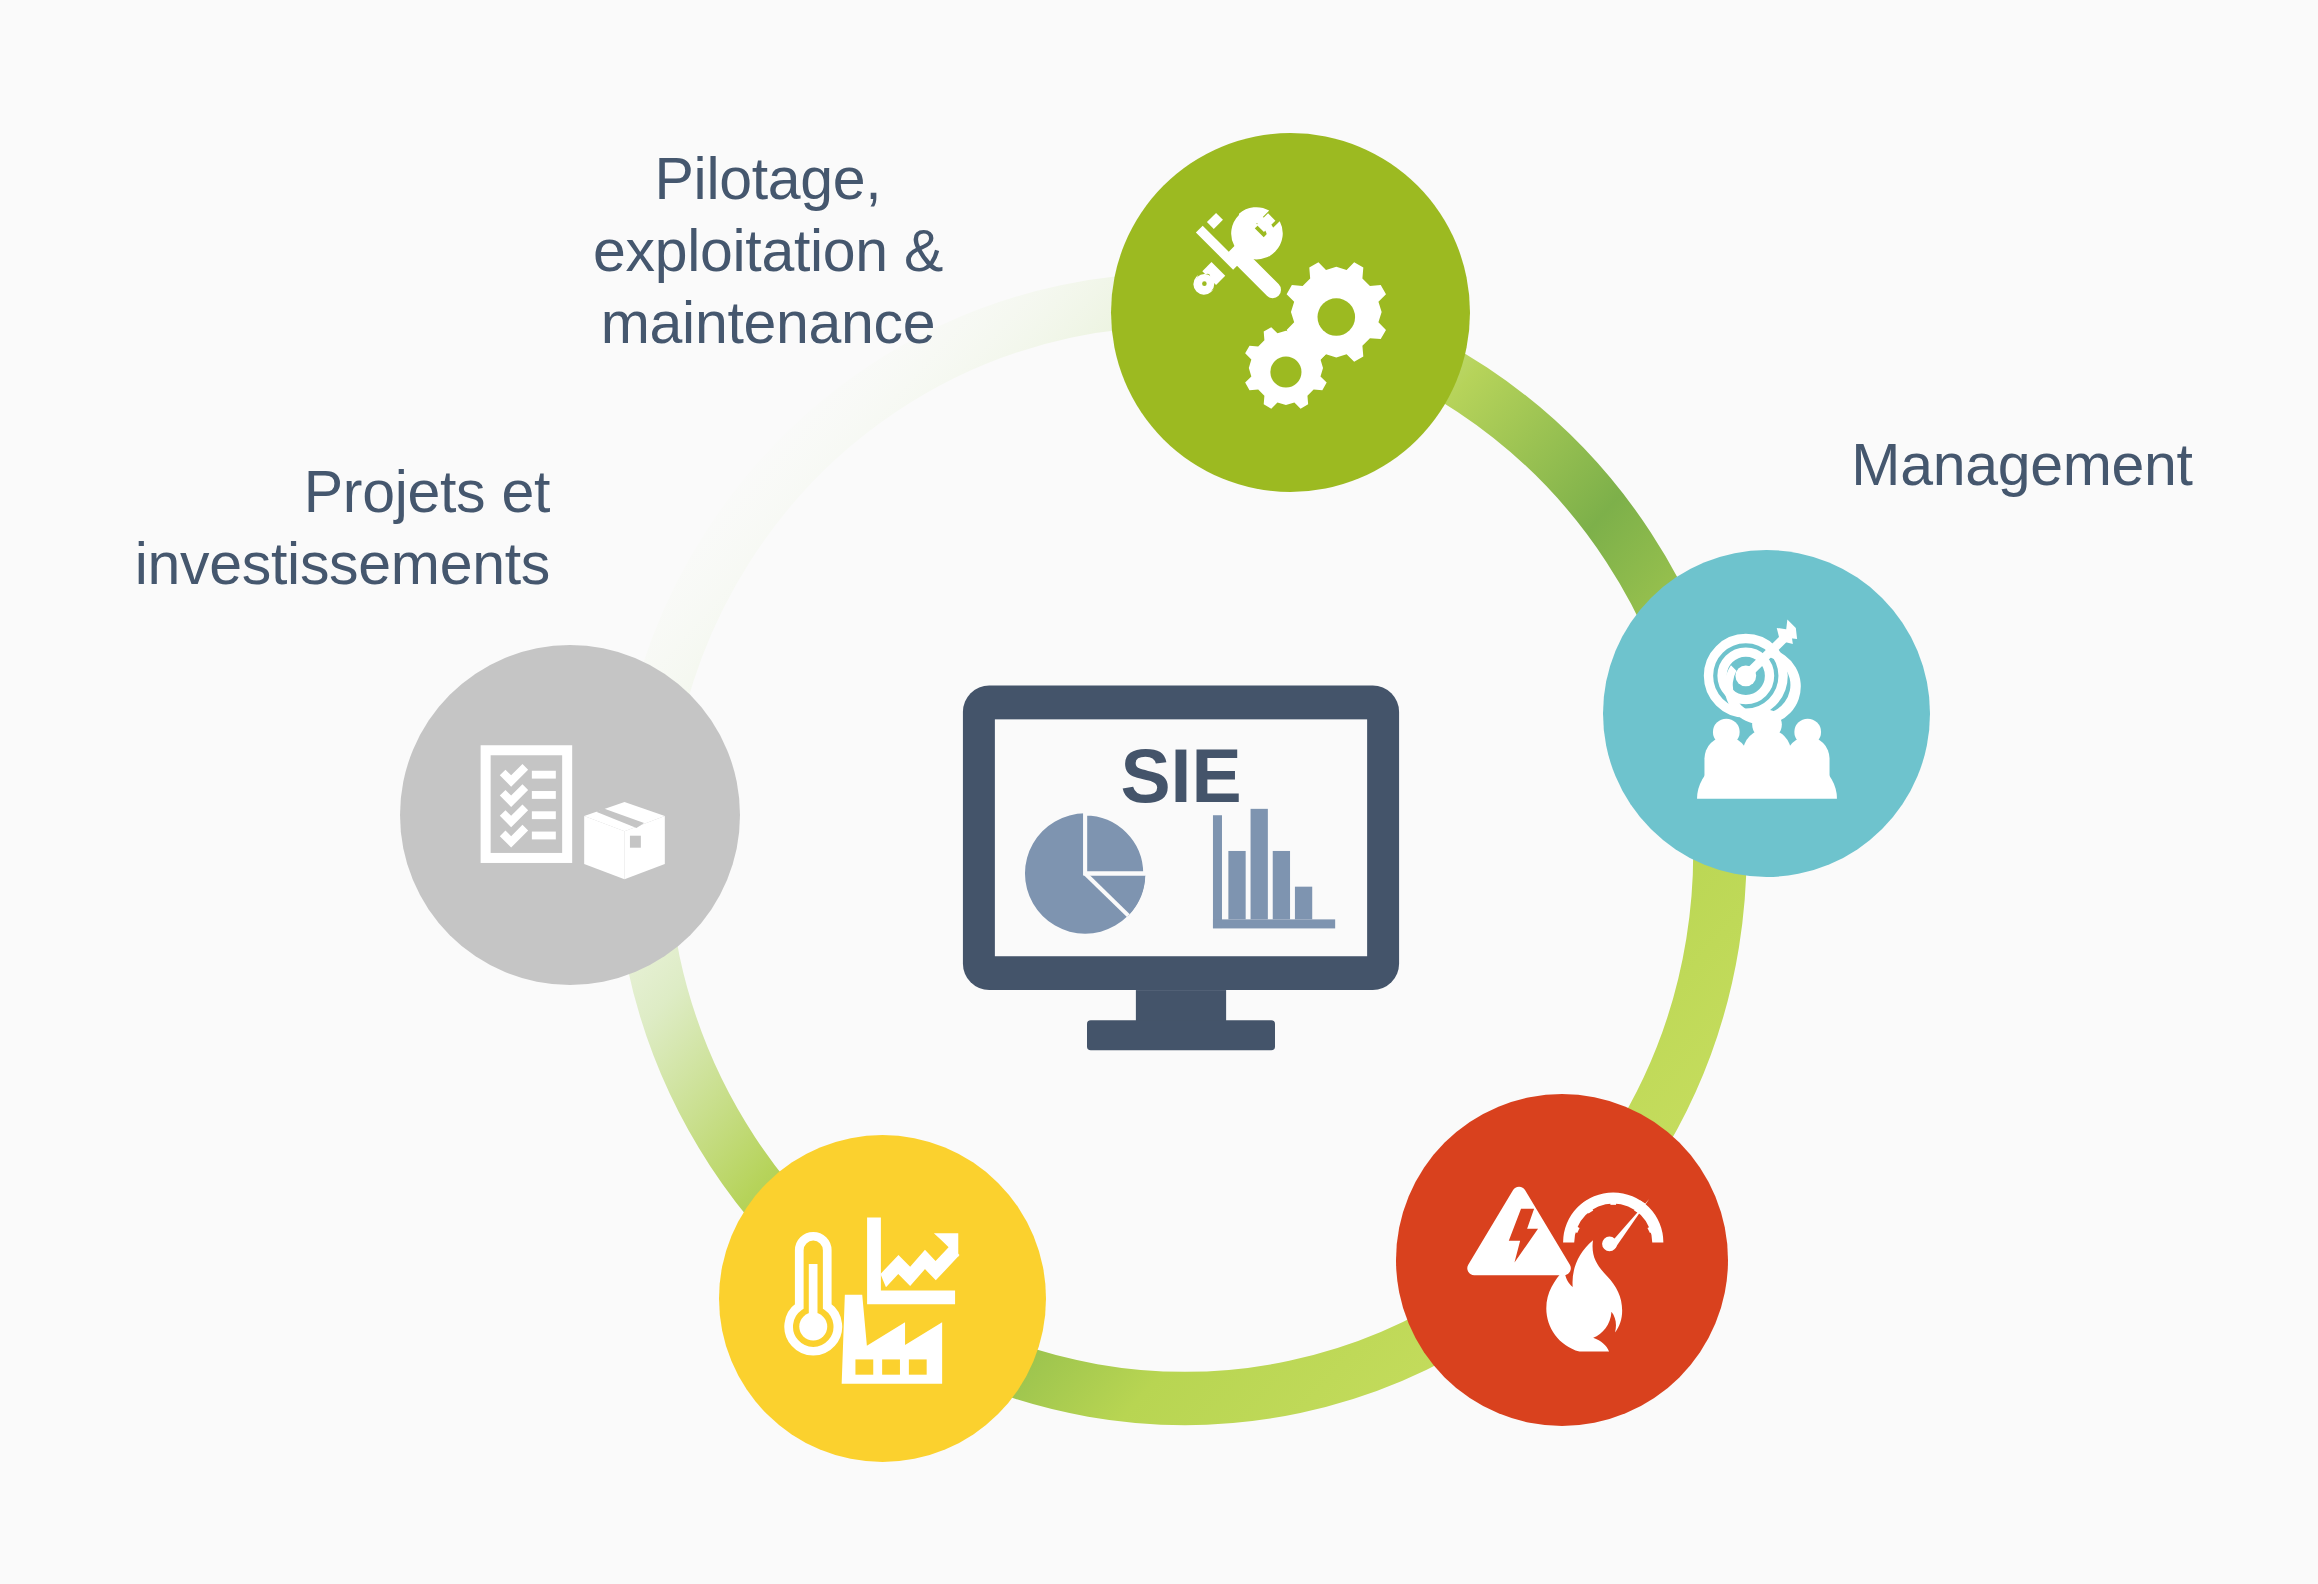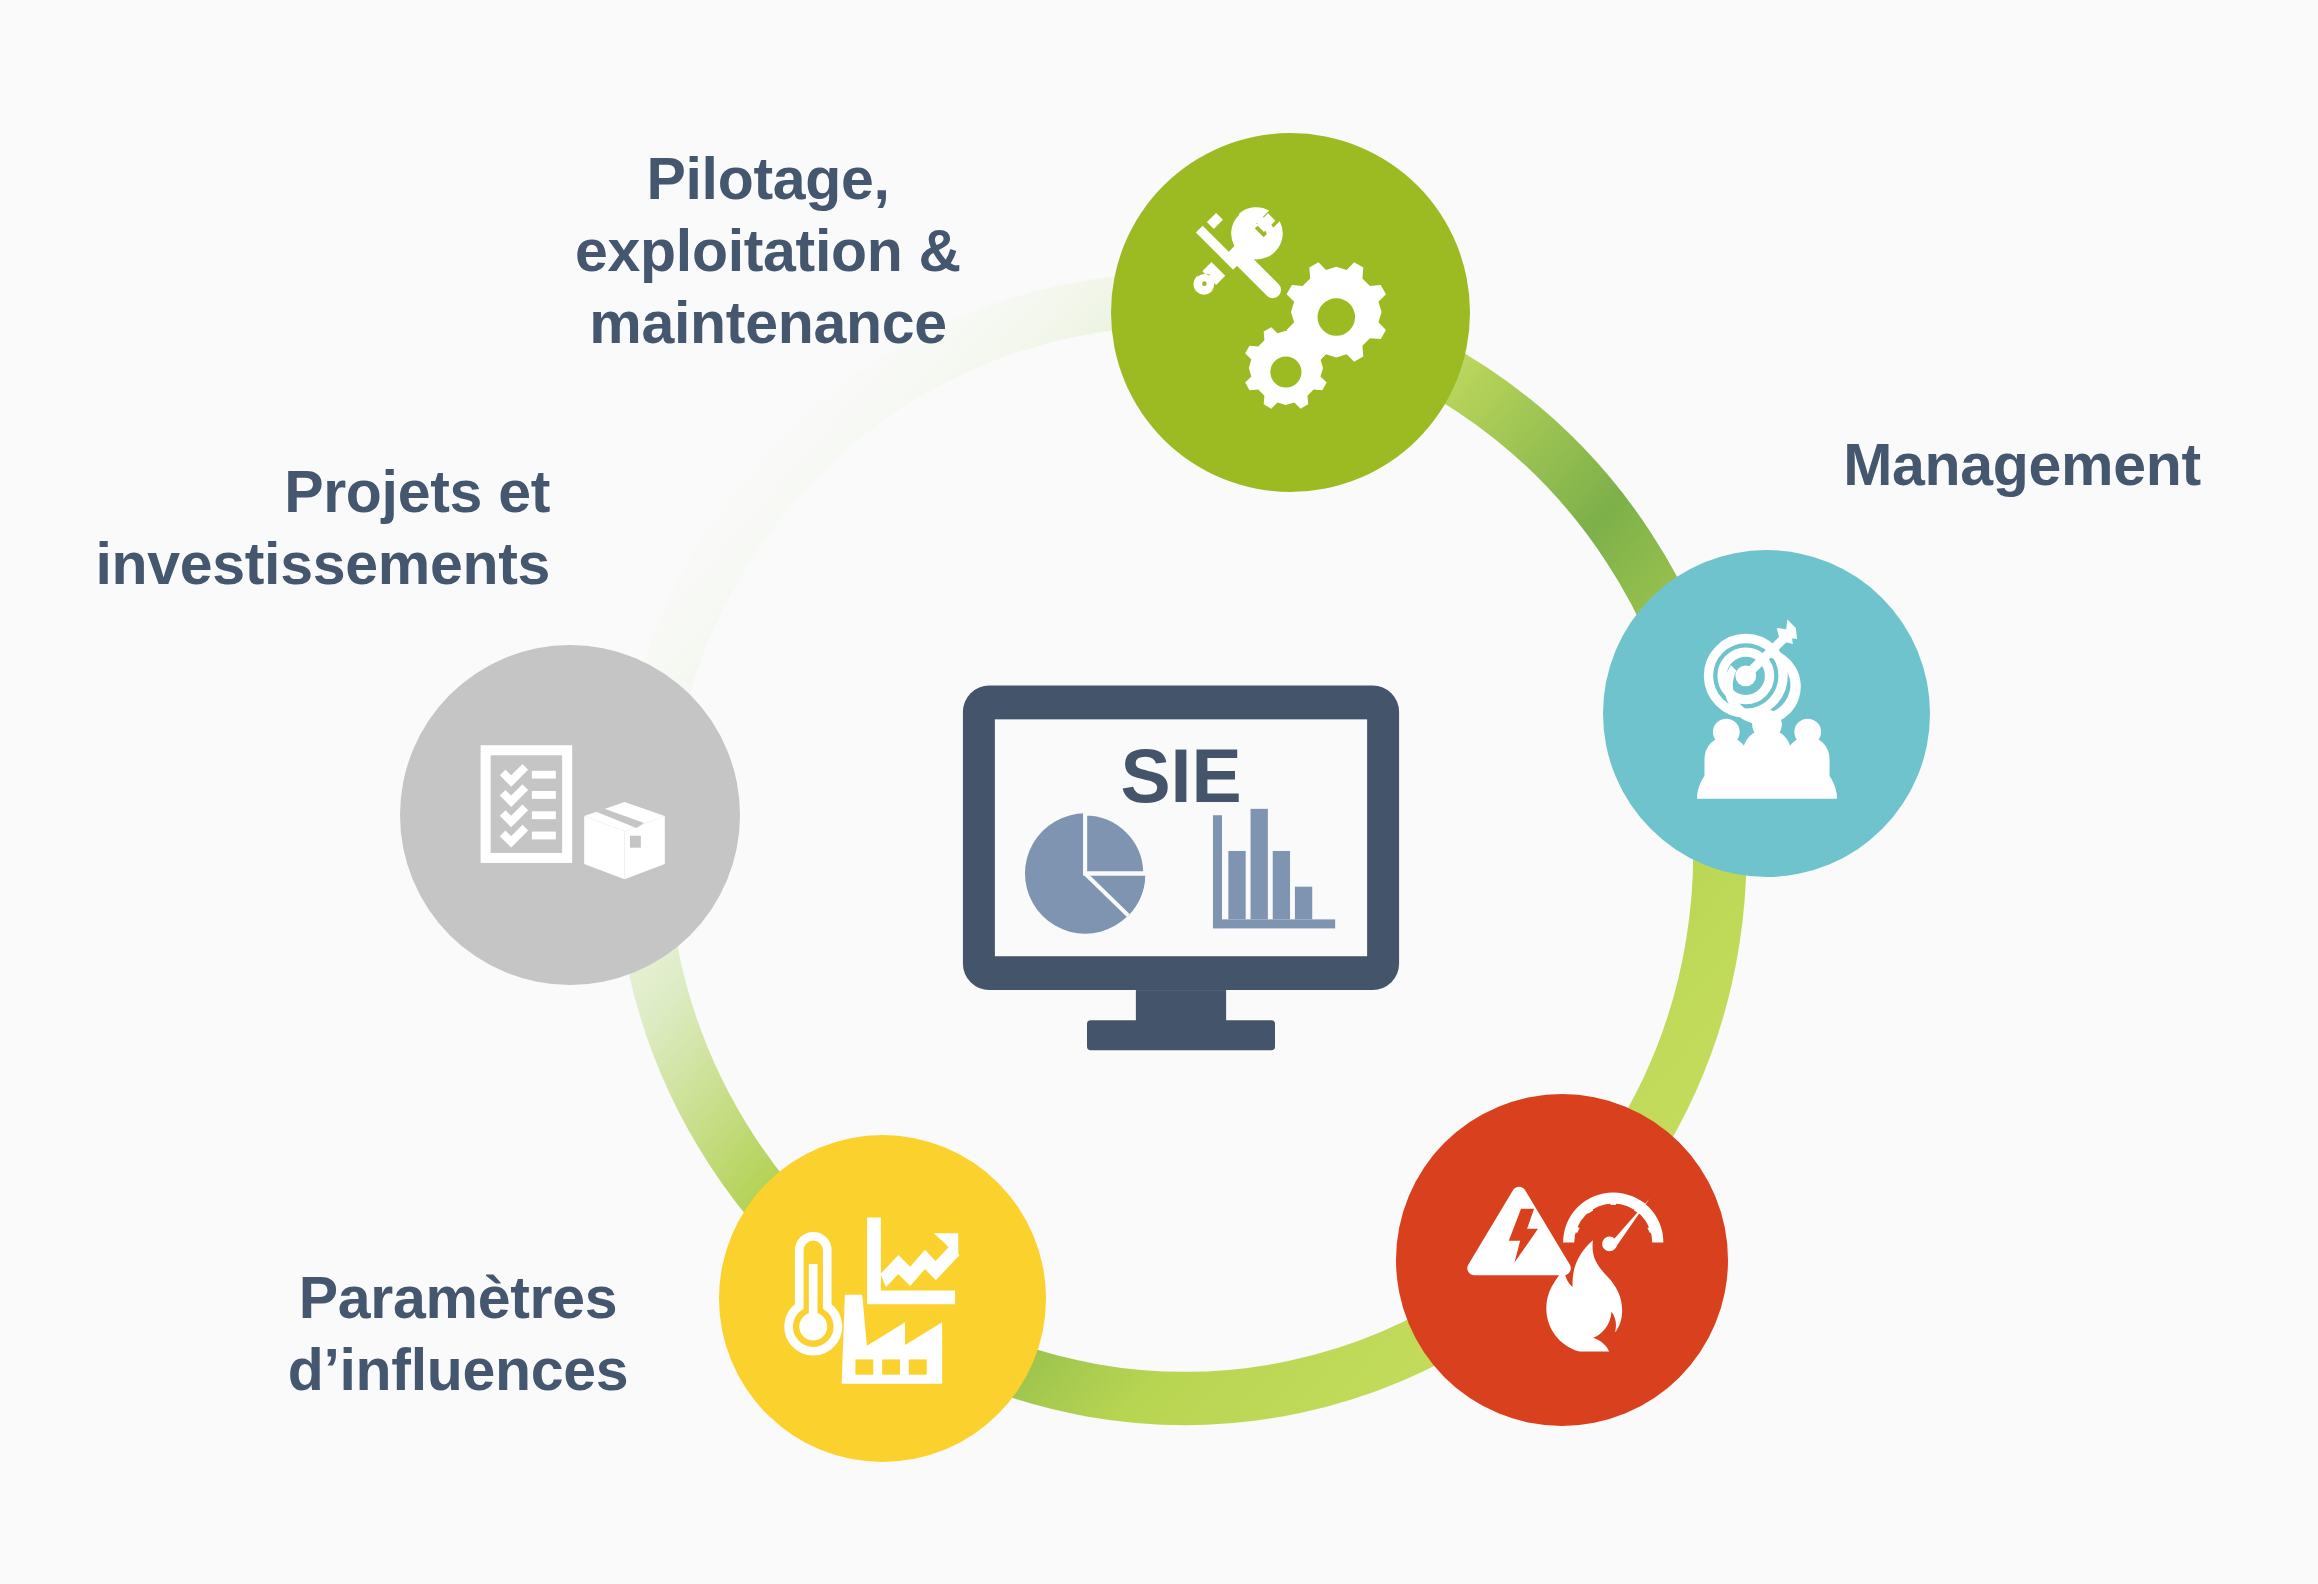--- a/index.html
+++ b/index.html
@@ -30,21 +30,21 @@
     border-radius: 50%;
     display: flex;
     align-items: center;
     justify-content: center;
   }
   .node svg { display:block; }
 
   .label {
     position: absolute;
     color: #45576e;
-    font-weight: bold;
+    font-weight: normal;
     font-size: 59px;
     line-height: 1.22;
     letter-spacing: -0.3px;
     white-space: pre-line;
   }
 
   
   #label-pilotage      { left: 534px;  top: 144px;  width: 468px; text-align:center; }
   #label-management    { left: 1777px; top: 430px;  width: 490px; text-align:center;  }
   #label-projets       { left: 60px;  top: 457px;  width: 490px; text-align:right; }
@@ -248,20 +248,18 @@
     </svg>
   </div>
 
   <div class="label" id="label-pilotage">Pilotage,
 exploitation &amp;
 maintenance</div>
 
   <div class="label" id="label-management">Management</div>
 
 
-  <div class="label" id="label-parametres">Paramètres
-d’influences</div>
 
   <div class="label" id="label-projets">Projets et
 investissements</div>
 
 </div>
 
 
 </body></html>

